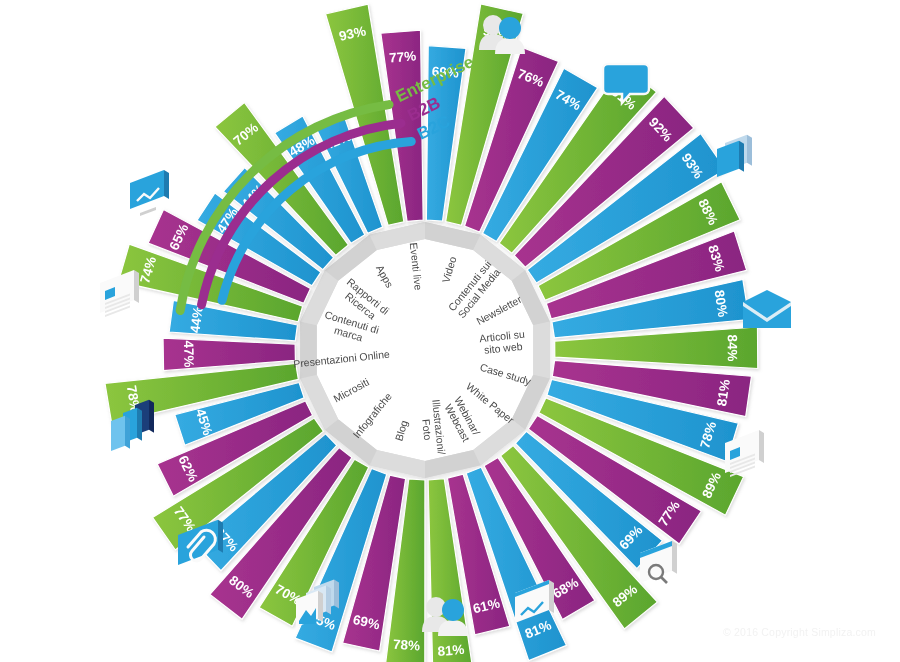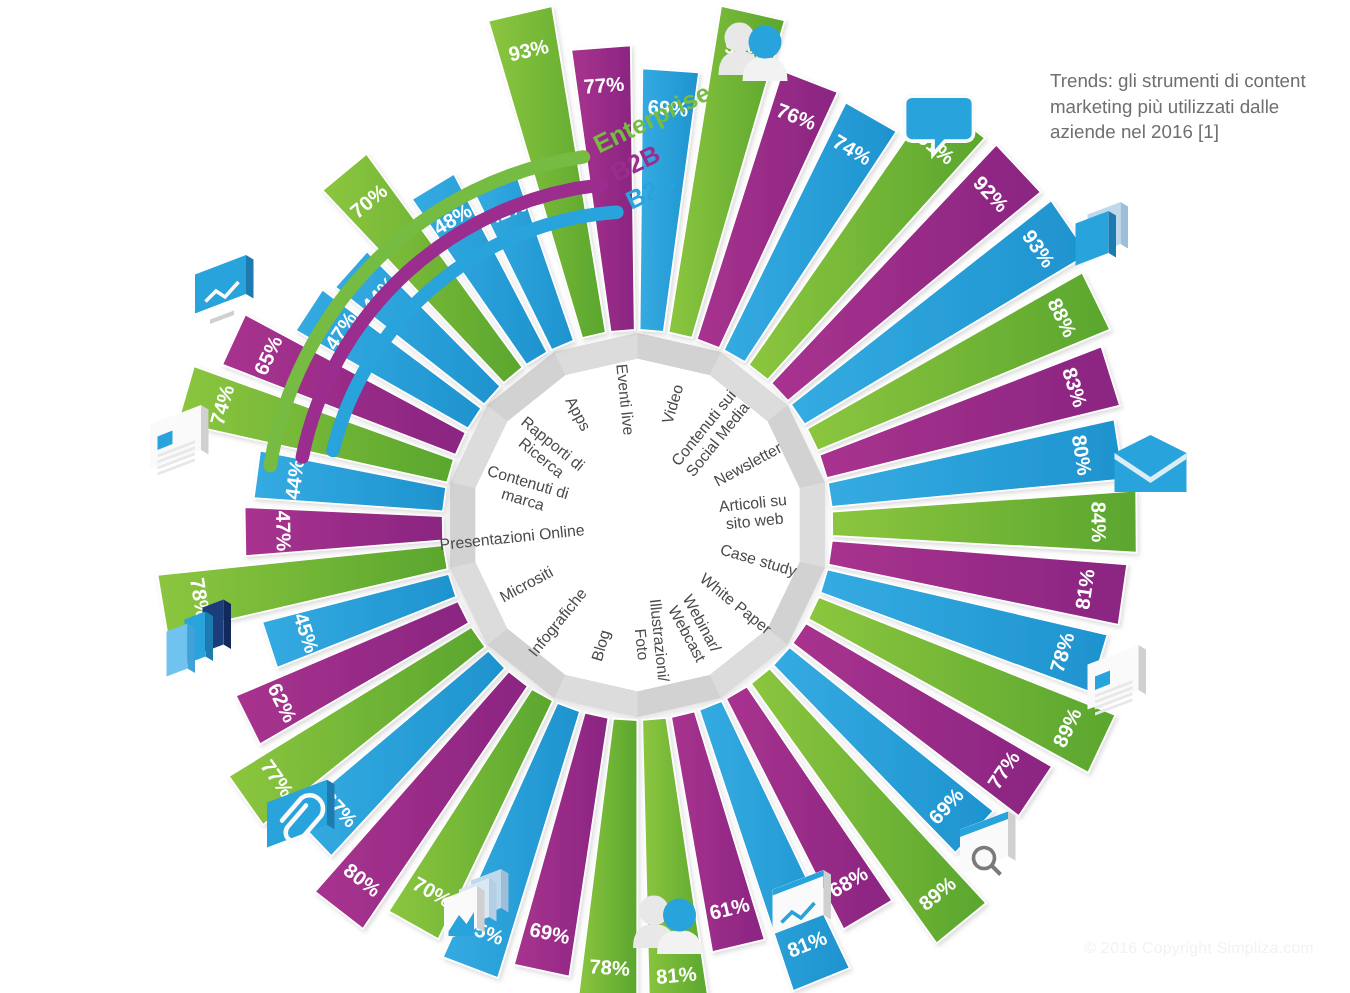--- a/index.html
+++ b/index.html
@@ -364,15 +364,14 @@
           <g>
             <polygon points="6,14 40,1.08 40,27.08 6,40" fill="#29A3DC"></polygon>
             <polygon points="40,1.08 45,4.08 45,30.08 40,27.08" fill="#1E7BB0"></polygon>
           </g>
           <polyline points="13,32 20,25 26,29 35,19" fill="none" stroke="#FAFAFA" stroke-width="2.4"></polyline>
           <polygon points="16,44 32,38 32,41 16,47" fill="#D0D0D0"></polygon>
         </g>
       </g>
   </svg>
 
-  <div class="title">Trends: gli strumenti di content marketing più utilizzati dalle aziende nel 2016 [1]</div>
   <div class="copyright">© 2016 Copyright Simpliza.com</div>
 </div>
 
 </body></html>

